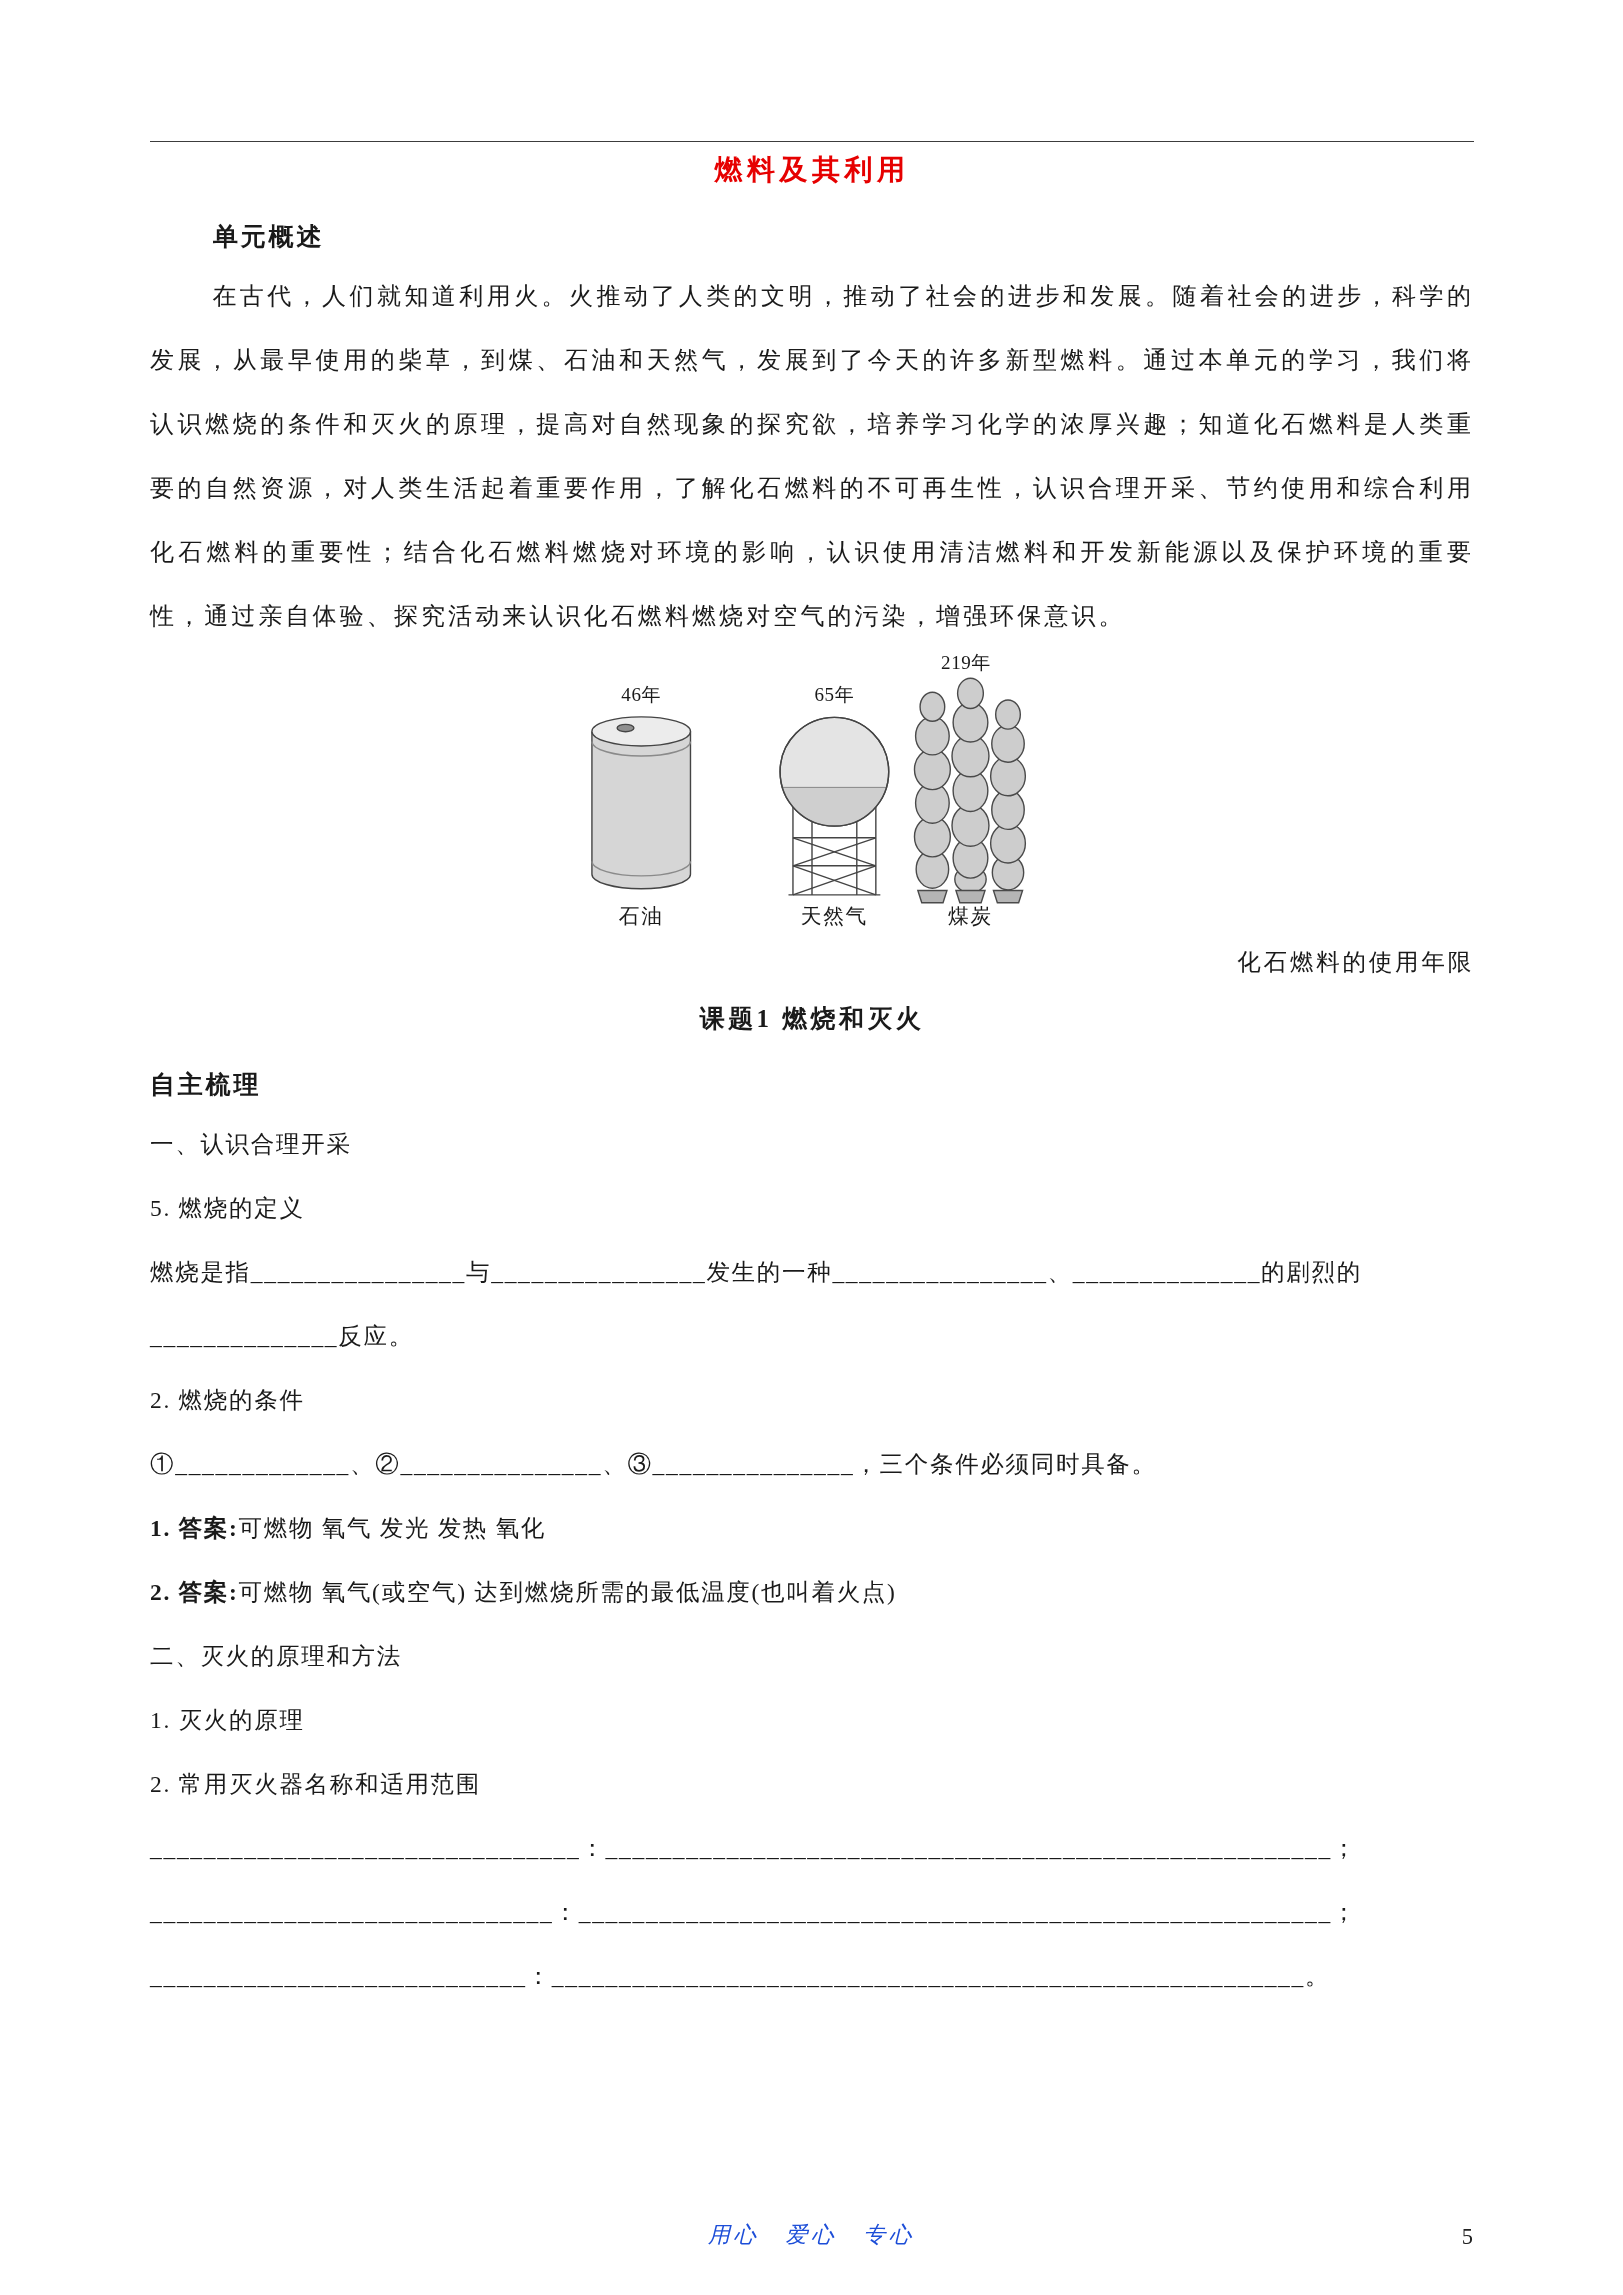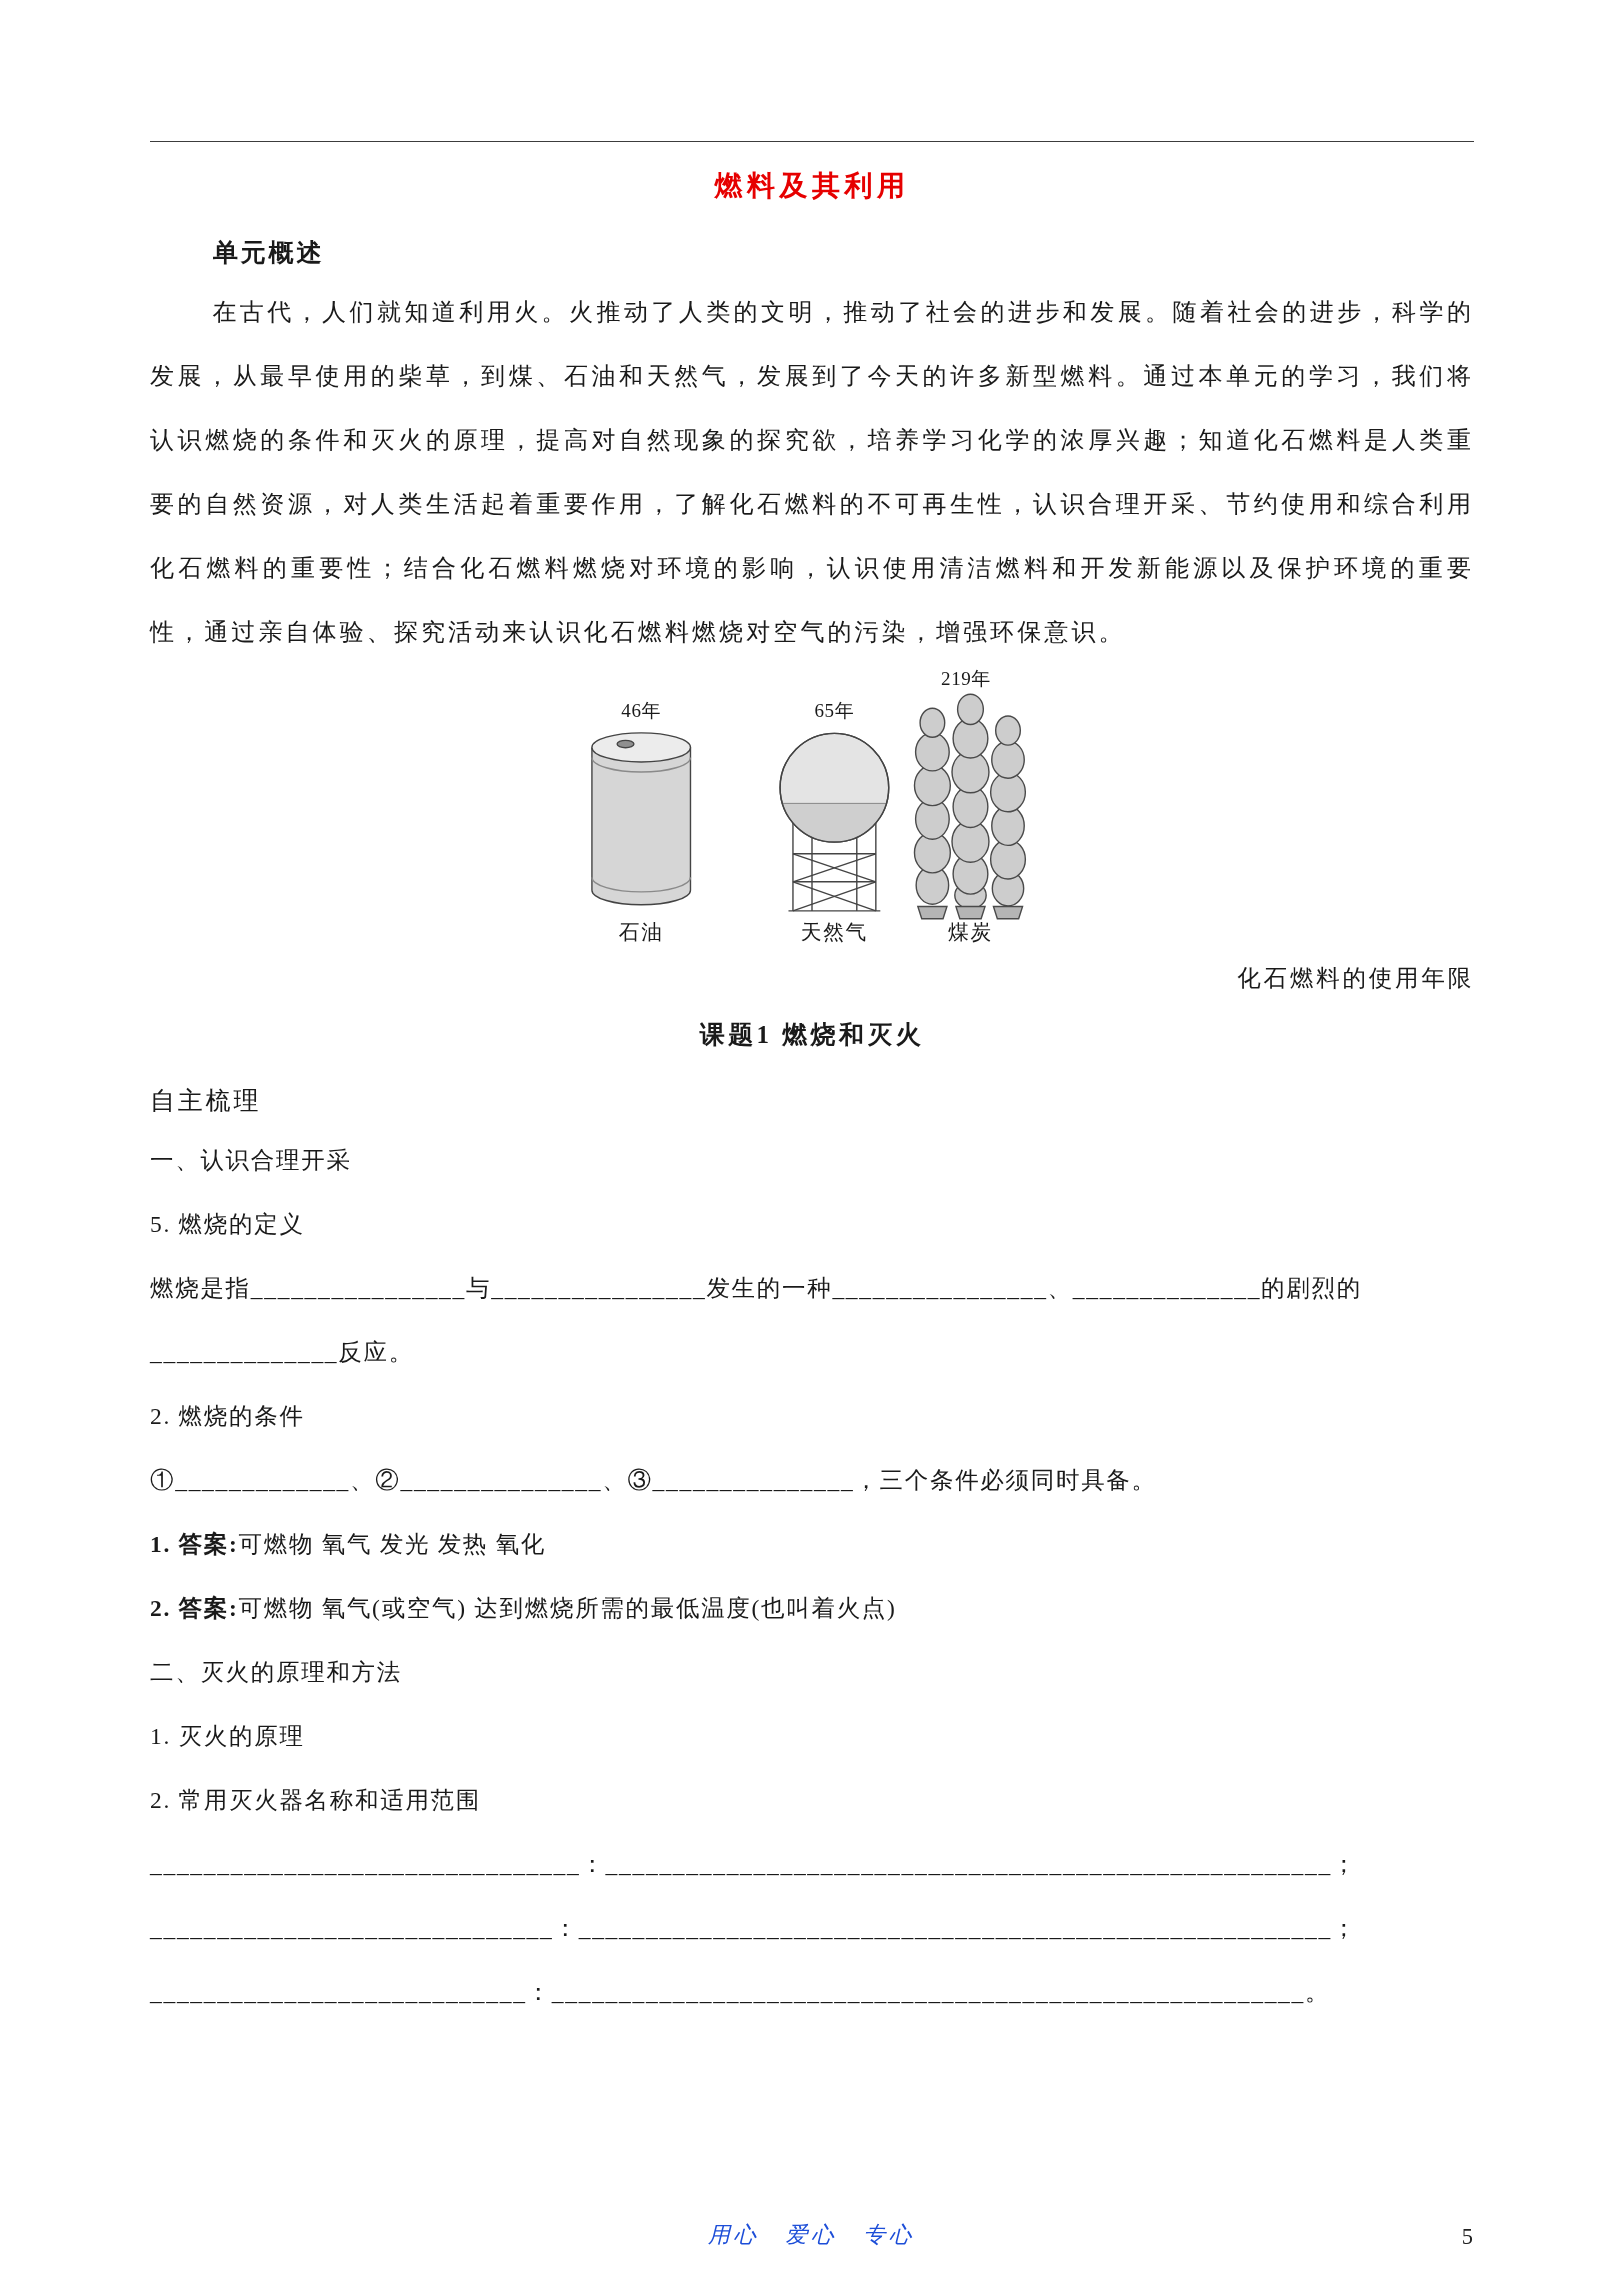--- a/index.html
+++ b/index.html
@@ -17,21 +17,21 @@
   }
 
   .top-rule {
     border: none;
     border-top: 1.7px solid #3c3c3c;
     margin: 0;
     width: 100%;
   }
 
   .doc-title {
-    margin: 26px 0 0 0;
+    margin: 10px 0 0 0;
     text-align: center;
     font-size: 28px;
     font-weight: 700;
     letter-spacing: 4.5px;
     line-height: 1.25;
   }
 
   .overview-heading {
     margin: 35px 0 12px 0;
     padding-left: 63px;
@@ -73,21 +73,21 @@
     text-align: center;
     font-size: 25px;
     font-weight: 700;
     letter-spacing: 3.4px;
     line-height: 1.3;
   }
 
   .review-heading {
     margin: 34px 0 0 0;
     font-size: 25px;
-    font-weight: 400;
+    font-weight: 700;
     letter-spacing: 2.8px;
     line-height: 1.2;
   }
 
   .lines { margin-top: 12.3px; }
 
   .line {
     margin: 0;
     line-height: 64px;
     font-size: 23.5px;

